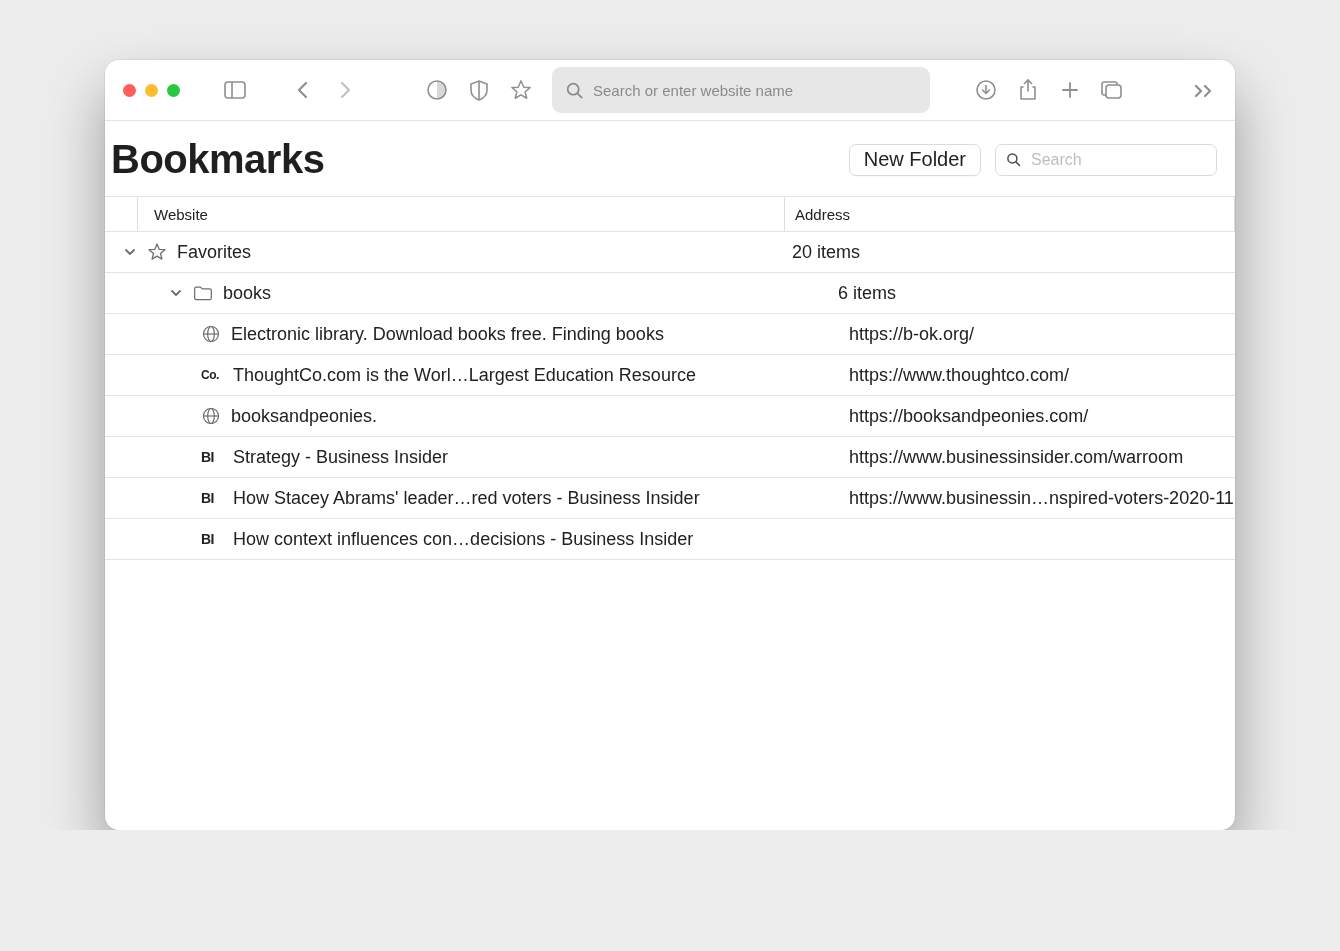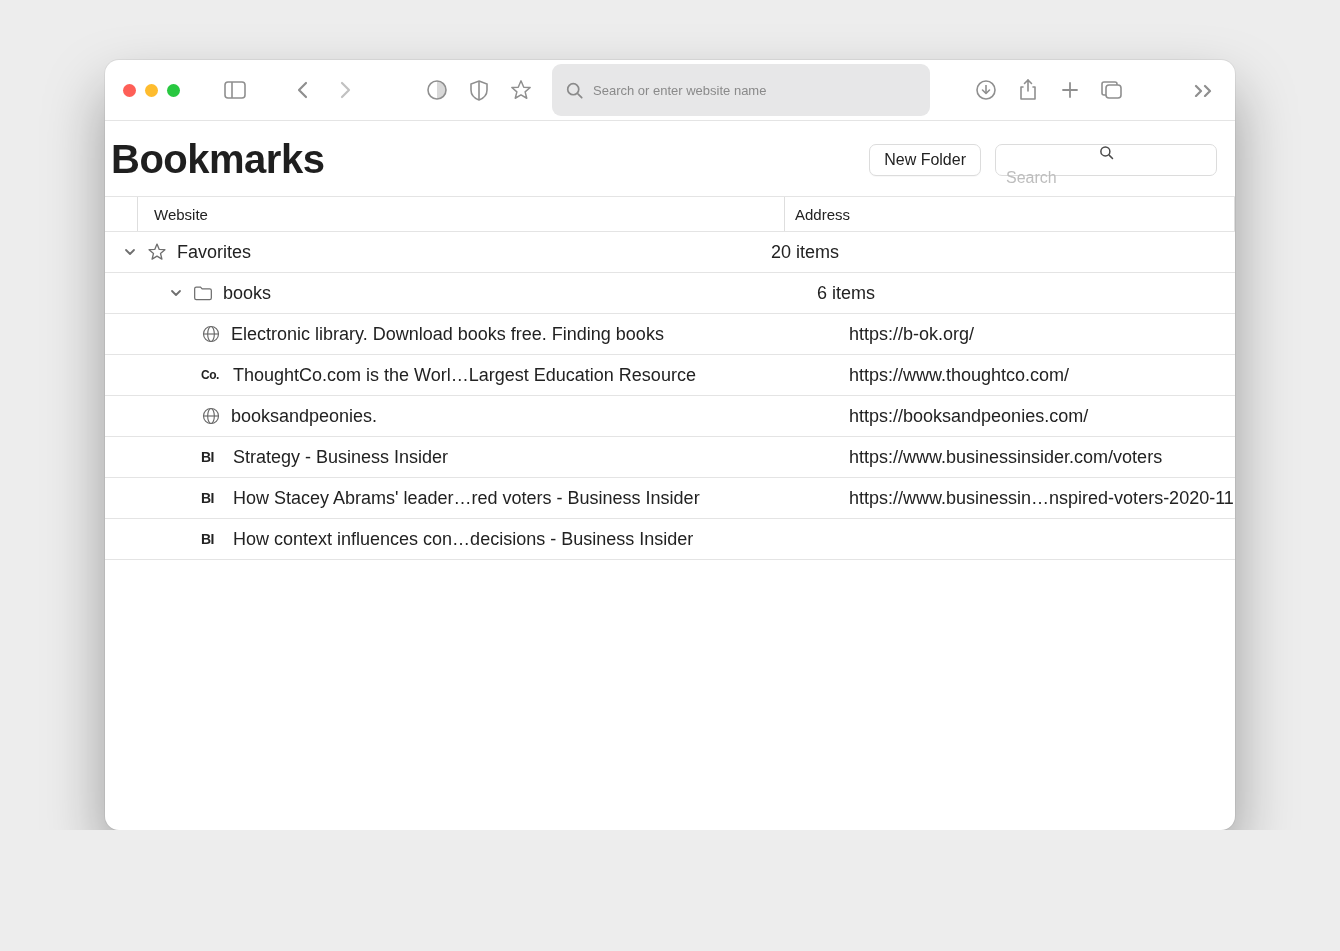--- a/index.html
+++ b/index.html
@@ -27,39 +27,39 @@
   }
   .traffic{display:flex;gap:9px;align-items:center;}
   .dot{width:13px;height:13px;border-radius:50%;}
   .dot.red{background:#fe5f57;}
   .dot.yellow{background:#febc2e;}
   .dot.green{background:#28c840;}
   .tb-btn{color:var(--toolbar-gray);display:flex;align-items:center;justify-content:center;width:26px;height:26px;}
   .tb-group{display:flex;gap:16px;align-items:center;}
   .tb-sep{width:6px;}
   .url-pill{
-    flex:0 0 350px;height:52px;background:var(--pill-bg);border-radius:9px;
-    display:flex;align-items:center;gap:10px;padding:0 14px;color:#8a8a8a;font-size:13px;
+    flex:0 0 350px;height:46px;background:var(--pill-bg);border-radius:9px;
+    display:flex;align-items:center;gap:10px;padding:0 14px;color:#8a8a8a;font-size:15px;
   }
   .spacer{flex:1;}
   .overflow{color:var(--toolbar-gray);}
   svg{display:block;}
 
   
   .page-header{
     display:flex;align-items:center;gap:14px;padding:16px 18px 14px 6px;
   }
   .page-title{font-size:40px;font-weight:800;letter-spacing:-.5px;margin:0;flex:1;}
   .btn-new{
     height:30px;padding:0 14px;background:#fff;border:1px solid var(--btn-border);border-radius:7px;
-    font-size:16px;color:#222;display:flex;align-items:center;box-shadow:0 1px 1px rgba(0,0,0,.03);
+    font-size:20px;color:#222;display:flex;align-items:center;box-shadow:0 1px 1px rgba(0,0,0,.03);
   }
   .search-wrap{
     height:30px;border:1px solid var(--btn-border);border-radius:7px;display:flex;align-items:center;
-    gap:8px;padding:0 10px;width:200px;background:#fff;flex-direction:column;
+    gap:8px;padding:0 10px;width:200px;background:#fff;
   }
   .search-wrap input{
     border:none;outline:none;font-size:16px;color:#222;background:transparent;width:100%;
   }
   .search-wrap input::placeholder{color:#bdbdbd;}
 
   
   .col-headers{
     display:flex;align-items:stretch;border-top:1px solid var(--border);border-bottom:1px solid var(--border);
     font-size:15px;color:#222;height:34px;
@@ -84,21 +84,21 @@
   .row.lvl1 .cell.left{padding-left:64px;}
   .row.lvl2 .cell.left{padding-left:96px;}
   .row.lvl2{border-bottom:1px solid var(--row-border);}
   
   .chev{width:14px;height:14px;color:#6f6f6f;display:flex;align-items:center;justify-content:center;}
   .favicon{width:20px;height:20px;display:flex;align-items:center;justify-content:center;color:#6a6a6a;}
   .favicon svg{width:20px;height:20px;}
   .favicon.text{font-size:12px;font-weight:800;letter-spacing:-.5px;color:#222;width:22px;justify-content:flex-start;}
   .label{overflow:hidden;text-overflow:ellipsis;}
   .addr{color:#222;}
-  .row.folder .addr{color:#222;}
+  .row.folder .addr{color:#222;margin-left:21px;}
 
   
   .row.lvl1,.row.lvl2{position:relative;}
   .row.lvl2::after,.row.lvl1::after,.row.lvl0::after{content:none;}
 </style>
 </head>
 <body>
 
 <div class="window">
 
@@ -314,21 +314,21 @@
           <span class="addr">https://booksandpeonies.com/</span>
         </div>
     </div>
 
     <div class="row lvl2">
       <div class="cell left">
         <span class="favicon text" style="font-size:14px">BI</span>
         <span class="label">Strategy - Business Insider</span>
       </div>
       <div class="cell right">
-          <span class="addr">https://www.businessinsider.com/voters</span>
+          <span class="addr">https://www.businessinsider.com/warroom</span>
         </div>
     </div>
 
     <div class="row lvl2">
       <div class="cell left">
         <span class="favicon text" style="font-size:14px">BI</span>
         <span class="label">How Stacey Abrams' leader…red voters - Business Insider</span>
       </div>
       <div class="cell right">
           <span class="addr">https://www.businessin…nspired-voters-2020-11</span>

